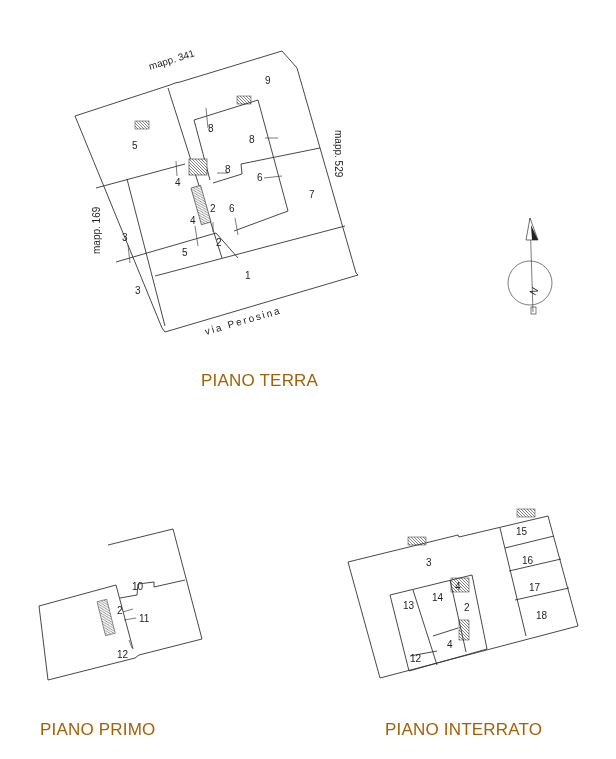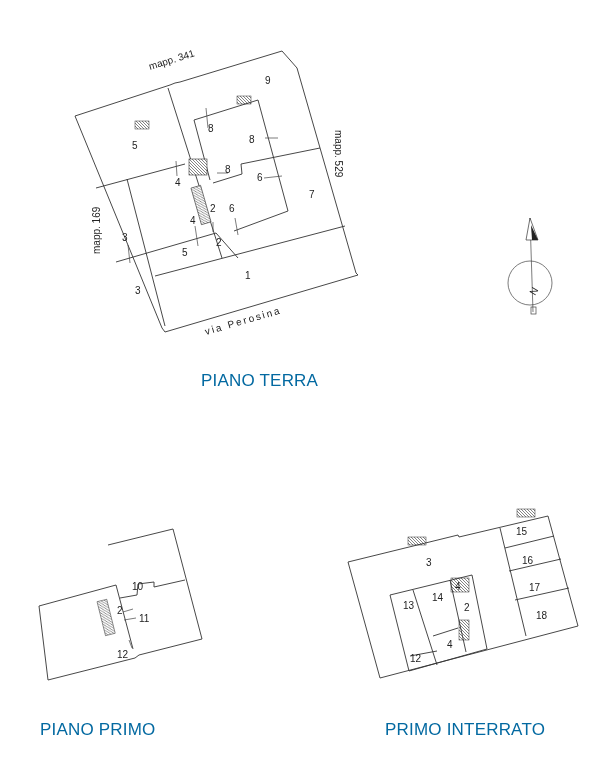--- a/index.html
+++ b/index.html
@@ -1,21 +1,21 @@
 <!DOCTYPE html>
 <html><head>
 <meta charset="utf-8">
 <style>
   html, body { margin: 0; padding: 0; background: #ffffff; }
   body { width: 616px; height: 759px; position: relative; overflow: hidden; font-family: "Liberation Sans", sans-serif; }
   svg { position: absolute; left: 0; top: 0; }
   .ln { stroke: #333; stroke-width: 0.9; fill: none; }
   .thin { stroke: #444; stroke-width: 0.7; fill: none; }
   .lbl { font-family: "Liberation Sans", sans-serif; font-size: 10px; fill: #222; }
-  .title { position: absolute; font-family: "Liberation Sans", sans-serif; font-size: 17px; color: #0369a1; letter-spacing: 0.2px; }
+  .title { position: absolute; font-family: "Liberation Sans", sans-serif; font-size: 17px; color: #a16207; letter-spacing: 0.2px; }
   .hatch { stroke: #333; stroke-width: 0.6; fill: #fff; }
 </style>
 </head>
 <body>
 
 <svg width="616" height="759" viewBox="0 0 616 759">
   <defs>
     <pattern id="hp" width="3" height="3" patternUnits="userSpaceOnUse">
       <path d="M0,0 L3,3" stroke="#333" stroke-width="0.6"></path>
     </pattern>
@@ -124,13 +124,13 @@
     <text class="lbl" x="410" y="662">12</text>
     <text class="lbl" x="516" y="535">15</text>
     <text class="lbl" x="522" y="564">16</text>
     <text class="lbl" x="529" y="591">17</text>
     <text class="lbl" x="536" y="619">18</text>
   </g>
 </svg>
 
 <div class="title" style="left:201px; top:371px;">PIANO TERRA</div>
 <div class="title" style="left:40px; top:720px;">PIANO PRIMO</div>
-<div class="title" style="left:385px; top:720px;">PRIMO INTERRATO</div>
+<div class="title" style="left:385px; top:720px;">PIANO INTERRATO</div>
 
 </body></html>

